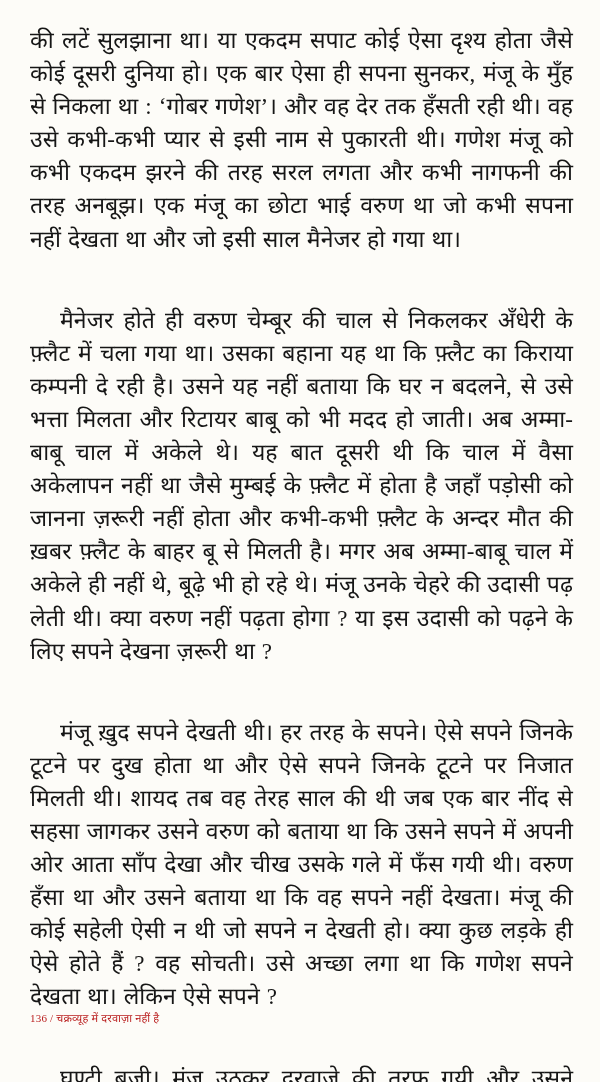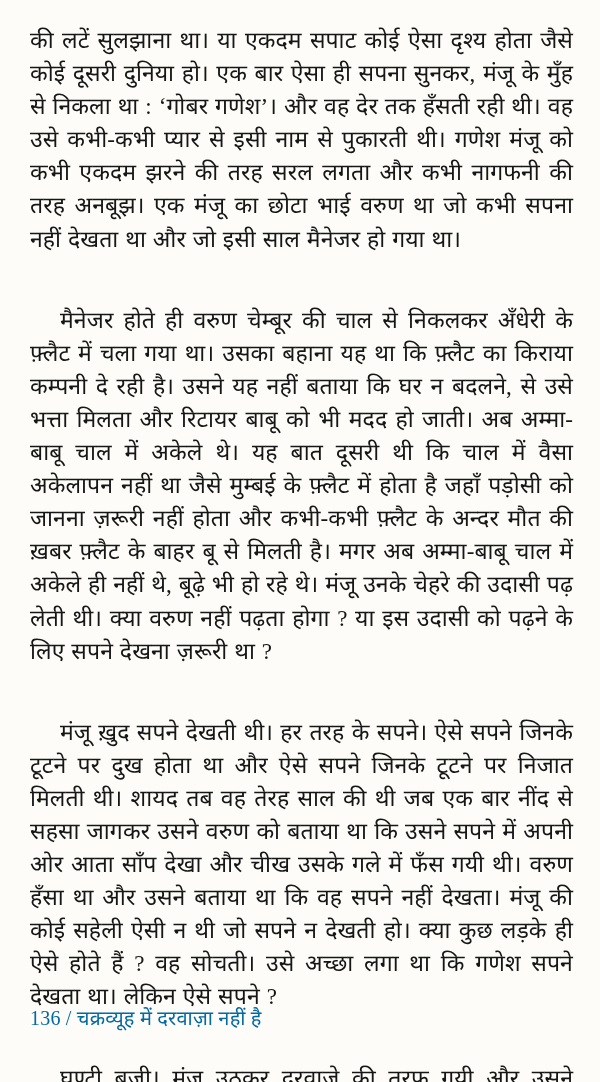--- a/index.html
+++ b/index.html
@@ -34,23 +34,23 @@
     word-spacing: 1px;
   }
   .para.indent {
     text-indent: 30px;
     margin-top: 48px;
   }
   .page-footer {
     position: absolute;
     left: 30px;
     top: 1007px;
-    font-size: 20px;
+    font-size: 11px;
     line-height: 22px;
-    color: #0369a1;
+    color: #b91c1c;
     letter-spacing: 0.2px;
   }
 </style>
 </head>
 <body>
 
 <div class="page">
   <div class="text-block">
     <p class="para">की लटें सुलझाना था। या एकदम सपाट कोई ऐसा दृश्य होता जैसे कोई दूसरी दुनिया हो। एक बार ऐसा ही सपना सुनकर, मंजू के मुँह से निकला था : ‘गोबर गणेश’। और वह देर तक हँसती रही थी। वह उसे कभी-कभी प्यार से इसी नाम से पुकारती थी। गणेश मंजू को कभी एकदम झरने की तरह सरल लगता और कभी नागफनी की तरह अनबूझ। एक मंजू का छोटा भाई वरुण था जो कभी सपना नहीं देखता था और जो इसी साल मैनेजर हो गया था।</p>
     <p class="para indent">मैनेजर होते ही वरुण चेम्बूर की चाल से निकलकर अँधेरी के फ़्लैट में चला गया था। उसका बहाना यह था कि फ़्लैट का किराया कम्पनी दे रही है। उसने यह नहीं बताया कि घर न बदलने, से उसे भत्ता मिलता और रिटायर बाबू को भी मदद हो जाती। अब अम्मा-बाबू चाल में अकेले थे। यह बात दूसरी थी कि चाल में वैसा अकेलापन नहीं था जैसे मुम्बई के फ़्लैट में होता है जहाँ पड़ोसी को जानना ज़रूरी नहीं होता और कभी-कभी फ़्लैट के अन्दर मौत की ख़बर फ़्लैट के बाहर बू से मिलती है। मगर अब अम्मा-बाबू चाल में अकेले ही नहीं थे, बूढ़े भी हो रहे थे। मंजू उनके चेहरे की उदासी पढ़ लेती थी। क्या वरुण नहीं पढ़ता होगा ? या इस उदासी को पढ़ने के लिए सपने देखना ज़रूरी था ?</p>

